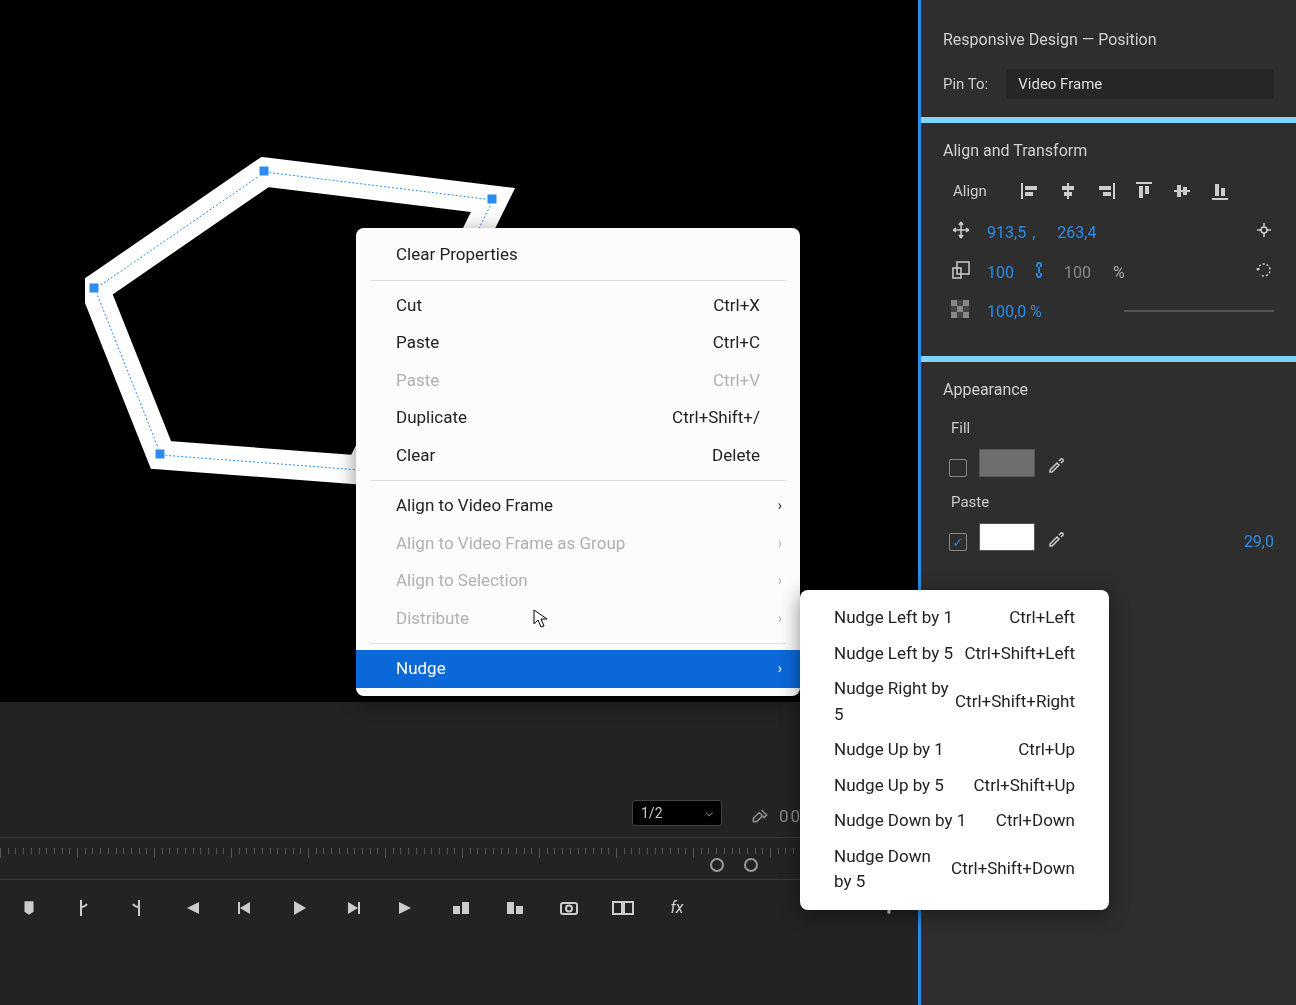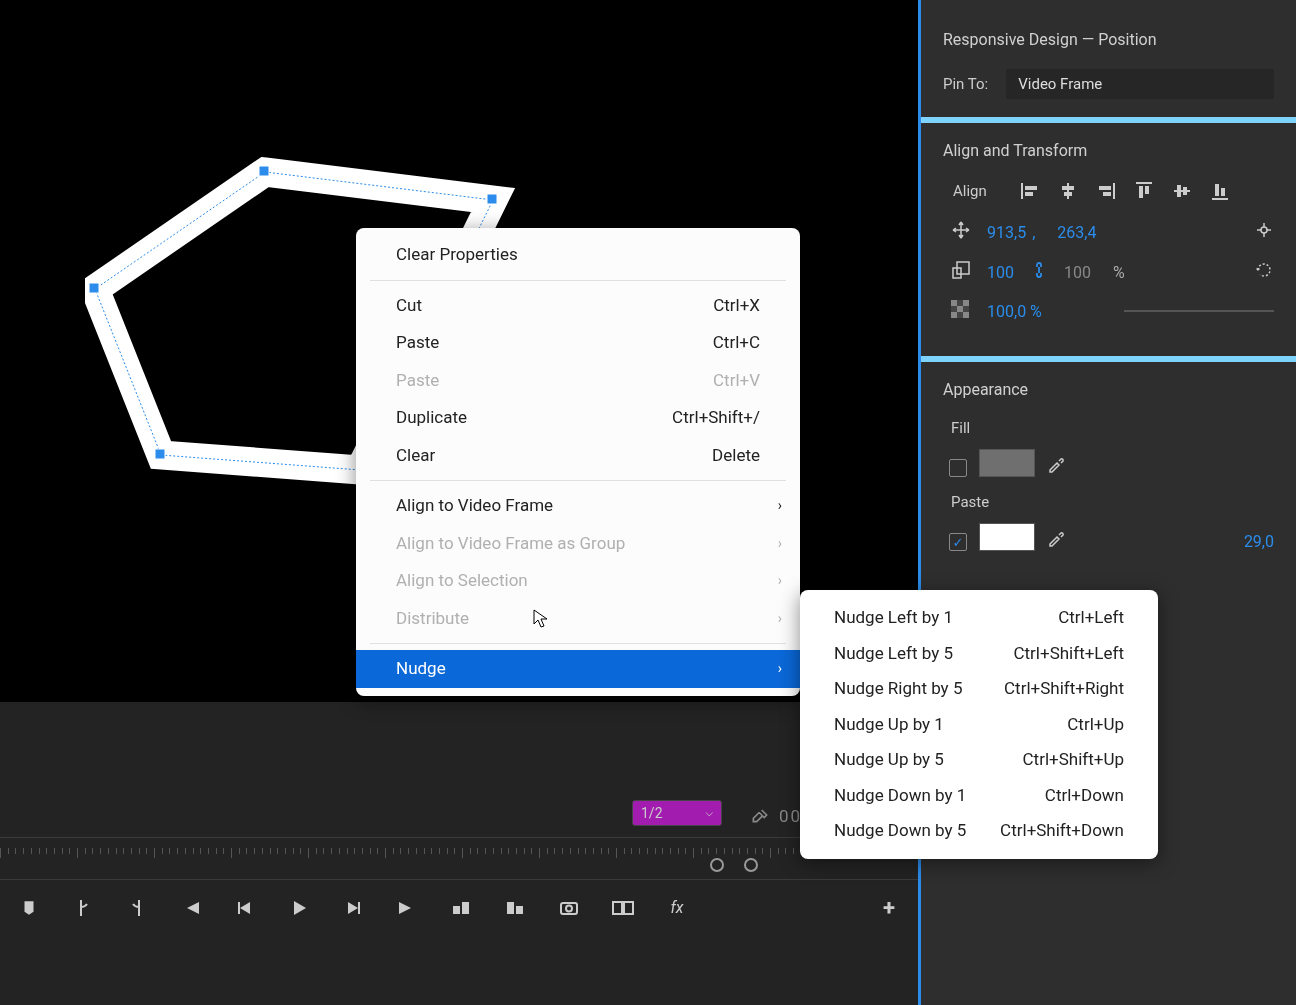--- a/index.html
+++ b/index.html
@@ -3,21 +3,21 @@
 <meta charset="utf-8">
 <style>
   * { box-sizing: border-box; margin: 0; padding: 0; font-family: -apple-system, BlinkMacSystemFont, "Segoe UI", Roboto, sans-serif; }
   body { width: 1296px; height: 1005px; background: #232323; overflow: hidden; position: relative; color: #ccc; }
   
   .canvas-area { position: absolute; left: 0; top: 0; width: 918px; height: 702px; background: #000; }
   .pentagon-shape { position: absolute; left: 85px; top: 150px; }
   .pentagon-shape svg { display: block; }
   
   .timeline-gap { position: absolute; left: 0; top: 702px; width: 918px; height: 135px; background: #232323; }
-  .resolution-dropdown { position: absolute; left: 632px; top: 800px; width: 90px; height: 26px; background: #a21caf; border: 1px solid #444; border-radius: 3px; display: flex; align-items: center; padding: 0 8px; font-size: 14px; color: #ccc; justify-content: space-between; }
+  .resolution-dropdown { position: absolute; left: 632px; top: 800px; width: 90px; height: 26px; background: #000000; border: 1px solid #444; border-radius: 3px; display: flex; align-items: center; padding: 0 8px; font-size: 14px; color: #ccc; justify-content: space-between; }
   .resolution-dropdown .chev { font-size: 10px; }
   .wrench { position: absolute; left: 750px; top: 805px; color: #888; }
   .timecode-partial { position: absolute; left: 779px; top: 806px; color: #888; font-size: 17px; letter-spacing: 2px; }
   
   .ruler { position: absolute; left: 0; top: 837px; width: 918px; height: 42px; border-top: 1px solid #3a3a3a; }
   .tick { position: absolute; top: 10px; width: 1px; height: 6px; background: #555; }
   .tick.major { height: 10px; }
   .markers { position: absolute; left: 710px; top: 858px; display: flex; gap: 20px; }
   .marker-circle { width: 14px; height: 14px; border: 2px solid #999; border-radius: 50%; }
   
@@ -54,21 +54,21 @@
   .context-menu { position: absolute; left: 356px; top: 228px; width: 444px; background: #fcfcfc; border-radius: 8px; box-shadow: 0 4px 20px rgba(0,0,0,0.45); padding: 8px 0; color: #222; }
   .menu-item { display: flex; justify-content: space-between; align-items: center; padding: 6px 40px 6px 40px; font-size: 17px; line-height: 1.5; position: relative; }
   .menu-item.disabled { color: #b0b0b0; }
   .menu-sep { border: none; border-top: 1px solid #e0e0e0; margin: 6px 14px; }
   .menu-item.highlighted { background: #0a68d8; color: #fff; border-radius: 0; }
   .menu-item .arrow { position: absolute; right: 18px; font-size: 14px; }
   .menu-item .shortcut { color: #222; }
   .menu-item.disabled .shortcut { color: #b0b0b0; }
   .menu-item.highlighted .arrow { color: #fff; }
   
-  .submenu { position: absolute; left: 800px; top: 590px; width: 358px; background: #fff; border-radius: 8px; box-shadow: 0 4px 20px rgba(0,0,0,0.45); padding: 10px 0; color: #222; }
+  .submenu { position: absolute; left: 800px; top: 590px; width: 309px; background: #fff; border-radius: 8px; box-shadow: 0 4px 20px rgba(0,0,0,0.45); padding: 10px 0; color: #222; }
   .submenu .menu-item { padding: 5px 34px; font-size: 17px; }
   
   .cursor-arrow { position: absolute; left: 533px; top: 609px; pointer-events: none; }
 </style>
 </head>
 <body>
 
 <div class="canvas-area">
   <div class="pentagon-shape">
     <svg width="430" height="360" viewBox="0 0 430 360">

